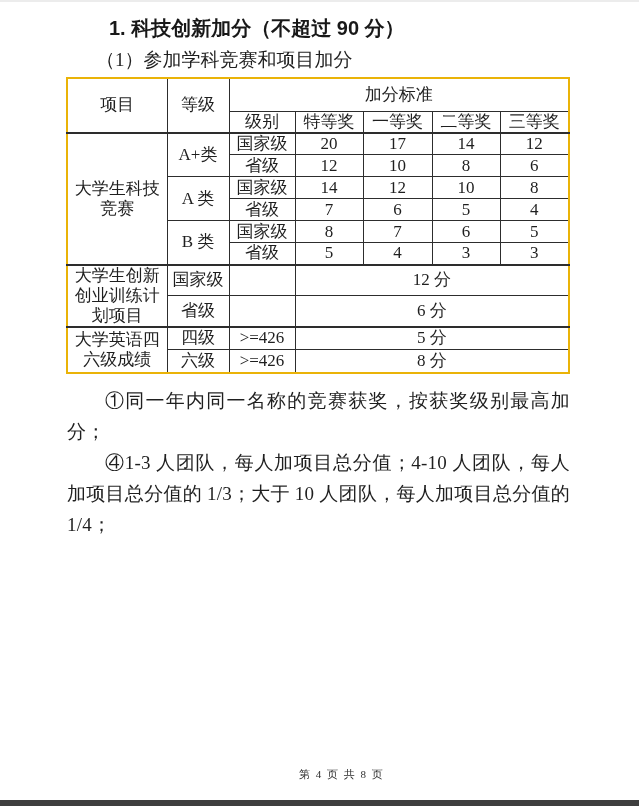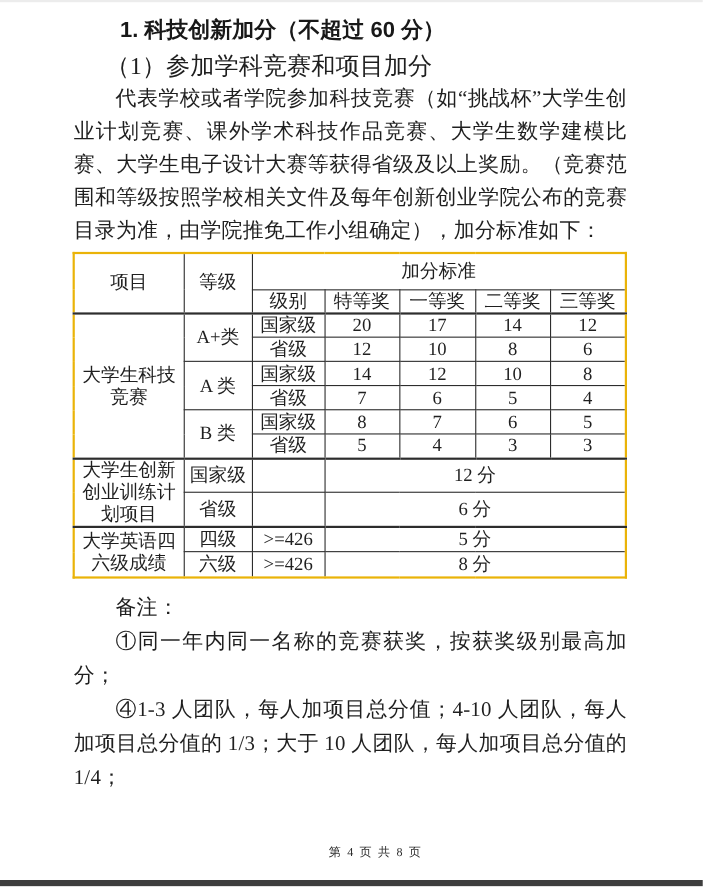--- a/index.html
+++ b/index.html
@@ -28,21 +28,21 @@
     font-family: "Liberation Sans", sans-serif;
     font-weight: 700;
     font-size: 20px;
     line-height: 28px;
     color: #181818;
     white-space: nowrap;
   }
   .sub {
     margin-top: 5px;
     padding-left: 29px;
-    font-size: 22px;
+    font-size: 19px;
     line-height: 26px;
   }
   .para {
     margin-top: 2px;
     font-size: 19px;
     line-height: 30px;
     text-align: justify;
     text-indent: 2em;
     letter-spacing: 0.2px;
   }
@@ -94,23 +94,22 @@
     background: #3e3e3e;
   }
 </style>
 </head>
 <body>
 
 <div class="page">
   <div class="top-strip"></div>
 
   <div class="content">
-    <div class="title">1. 科技创新加分（不超过 60 分）</div>
+    <div class="title">1. 科技创新加分（不超过 90 分）</div>
     <div class="sub">（1）参加学科竞赛和项目加分</div>
-    <p class="para">代表学校或者学院参加科技竞赛（如“挑战杯”大学生创业计划竞赛、课外学术科技作品竞赛、大学生数学建模比赛、大学生电子设计大赛等获得省级及以上奖励。（竞赛范围和等级按照学校相关文件及每年创新创业学院公布的竞赛目录为准，由学院推免工作小组确定），加分标准如下：</p>
 
     <table class="score-table">
       <colgroup>
         <col style="width:100px">
         <col style="width:62px">
         <col style="width:66px">
         <col style="width:68px">
         <col style="width:69px">
         <col style="width:68px">
         <col style="width:69px">
@@ -196,21 +195,20 @@
         </tr>
         <tr class="r-eng">
           <td>六级</td>
           <td>&gt;=426</td>
           <td colspan="4">8 分</td>
         </tr>
       </tbody>
     </table>
 
     <div class="notes">
-      <p>备注：</p>
       <p>①同一年内同一名称的竞赛获奖，按获奖级别最高加分；</p>
       <p>④1-3 人团队，每人加项目总分值；4-10 人团队，每人加项目总分值的 1/3；大于 10 人团队，每人加项目总分值的 1/4；</p>
 
     </div>
   </div>
 
   <div class="footer">第 4 页 共 8 页</div>
   <div class="bottom-bar"></div>
 </div>
 

